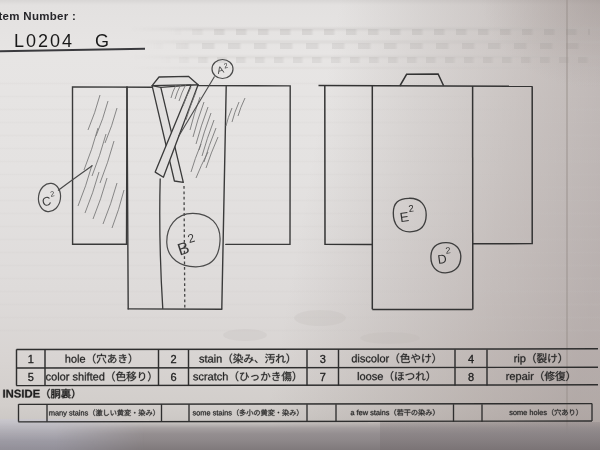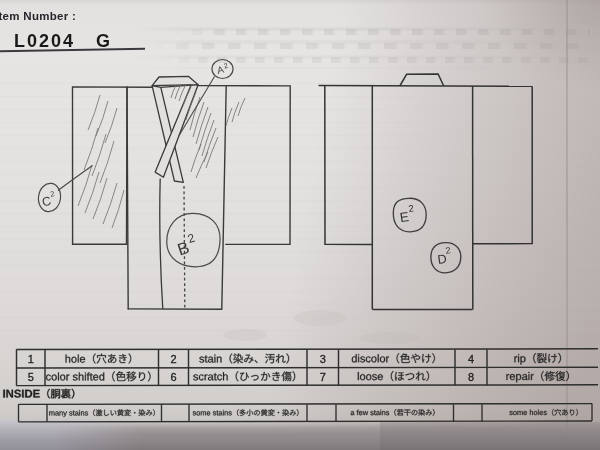--- a/index.html
+++ b/index.html
@@ -27,21 +27,21 @@
 
 <div class="abs" style="left:0;top:414px;width:600px;height:36px;background:
 linear-gradient(180deg,rgba(154,148,150,0) 0,rgba(154,148,150,0) 8px,rgba(152,146,148,.75) 14px,#948e90 20px,#8e888a 26px,#7f797b 36px);"></div>
 
 <div class="abs" style="left:0;top:419px;width:150px;height:31px;-webkit-mask-image:linear-gradient(90deg,#000 55px,transparent 145px);mask-image:linear-gradient(90deg,#000 55px,transparent 145px);background:linear-gradient(180deg,rgba(202,200,206,.95) 0,rgba(178,176,184,.92) 12px,rgba(158,156,166,.9) 22px,rgba(148,146,156,.88) 31px);"></div>
 
 <div class="abs" style="left:380px;top:422px;width:220px;height:28px;background:linear-gradient(180deg,rgba(132,124,126,.3),rgba(116,108,110,.42));"></div>
 
 <div class="abs" style="left:-5px;top:9.5px;font-size:11.5px;font-weight:bold;color:#26262a;letter-spacing:.3px;">Item Number :</div>
 
-<div class="abs" style="left:14px;top:31px;font-size:18px;font-weight:bold;color:#191919;letter-spacing:2px;">L0204&nbsp;&nbsp;&nbsp;G</div>
+<div class="abs" style="left:14px;top:31px;font-size:18px;font-weight:normal;color:#191919;letter-spacing:2px;">L0204&nbsp;&nbsp;&nbsp;G</div>
 
 <div class="abs" style="left:0;top:49px;width:145px;height:1.8px;background:#3a3a3e;transform:rotate(-0.9deg);"></div>
 <svg class="abs" style="left:0;top:0" width="600" height="450" viewBox="0 0 600 450">
 
 <g fill="none" stroke="#3a3a3a" stroke-width="1.4" stroke-linecap="round">
 <path d="M72.6,244.2 L72.5,86.9 L152.2,87.3"></path>
 <path d="M127 87.2 L126.5,243.8"></path>
 <path d="M72.5,244.2 L127,244.2"></path>
 <path d="M198.4,85.6 L290.2,85.9 L290,244.3 L225.8,244.4"></path>
 <path d="M226.2,86.5 L221.8,308.8"></path>

